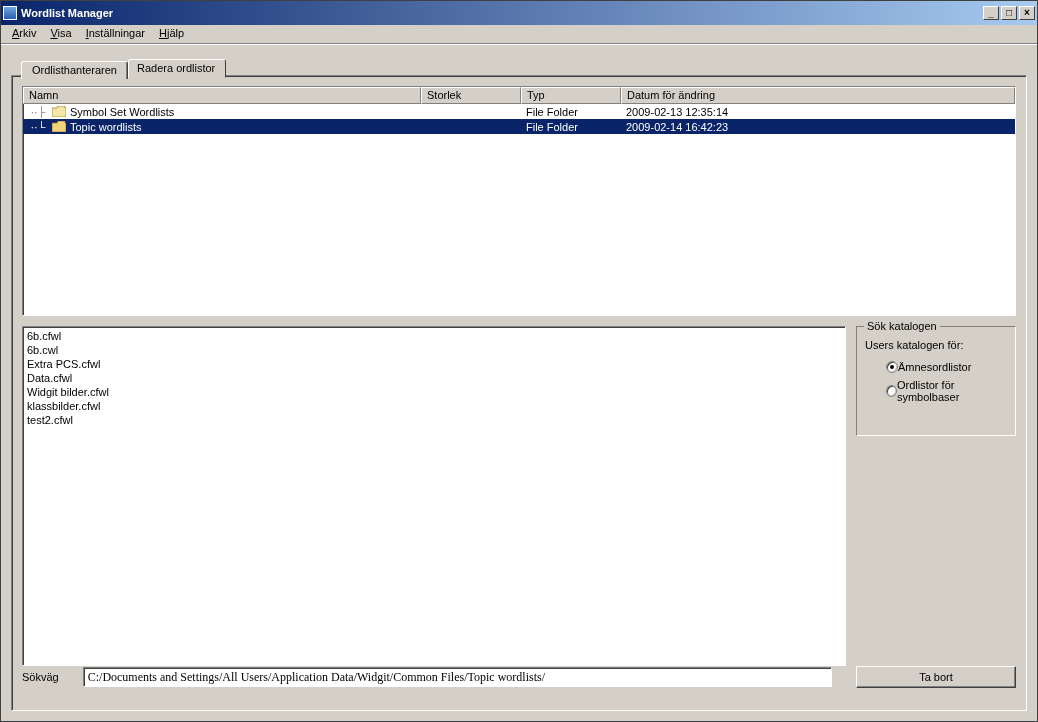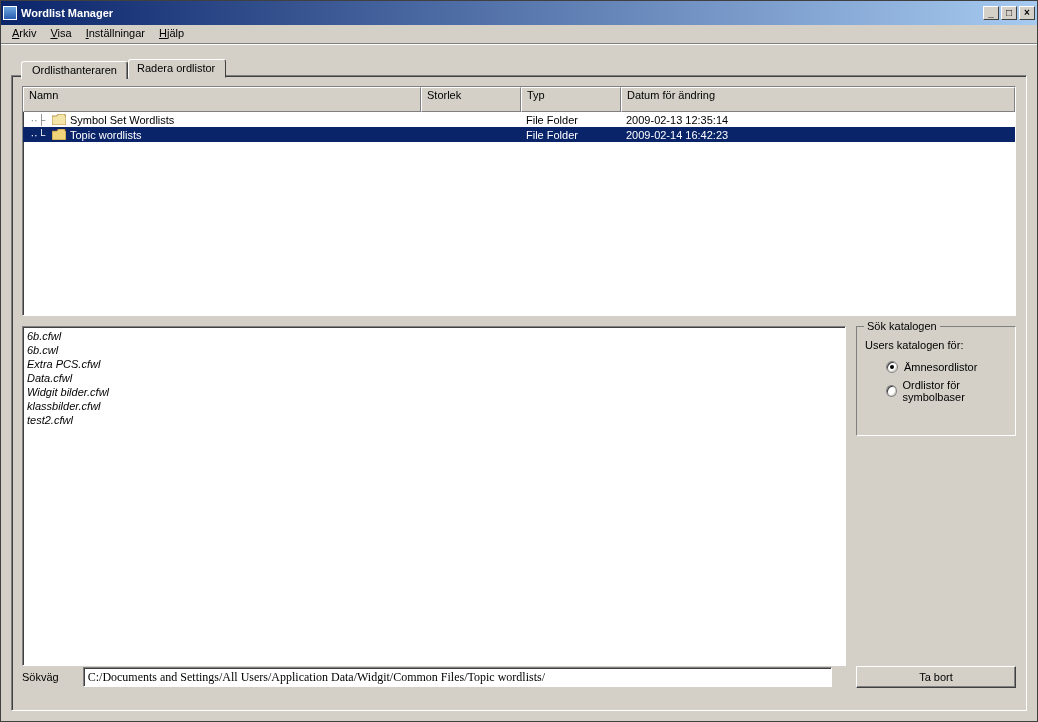--- a/index.html
+++ b/index.html
@@ -109,21 +109,21 @@
     background: #fff;
     border: 1px solid #808080;
     border-right-color: #fff;
     border-bottom-color: #fff;
     box-shadow: inset 1px 1px #404040;
     height: 230px;
     overflow: hidden;
   }
   .lv-header {
     display: flex;
-    height: 25px;
+    height: 17px;
     background: #d4d0c8;
   }
   .lv-col {
     border: 1px solid #fff;
     border-right-color: #808080;
     border-bottom-color: #808080;
     padding: 1px 5px;
     overflow: hidden;
     white-space: nowrap;
     cursor: pointer;
@@ -167,41 +167,40 @@
   .filelist {
     flex: 1;
     background: #fff;
     border: 1px solid #808080;
     border-right-color: #fff;
     border-bottom-color: #fff;
     box-shadow: inset 1px 1px #404040;
     padding: 2px 4px;
     line-height: 14px;
   }
-  .filelist div { cursor: pointer; font-style: italic; }
+  .filelist div { cursor: pointer; }
   .groupbox {
     width: 160px;
     border: 1px solid #808080;
     border-right-color: #fff;
     border-bottom-color: #fff;
     padding: 12px 8px 8px;
     position: relative;
     height: 110px;
   }
   .groupbox .legend {
     position: absolute;
     top: -7px; left: 7px;
     background: #d4d0c8;
     padding: 0 3px;
   }
   .grouplabel { margin-bottom: 10px; }
   .radio {
     display: flex;
     align-items: center;
-    gap: 6px;
     margin: 6px 0;
     cursor: pointer;
     padding-left: 21px;
   }
   .radio .dot {
     width: 12px; height: 12px;
     border-radius: 50%;
     background: #fff;
     border: 1px solid #808080;
     box-shadow: inset -1px -1px #d4d0c8, inset 1px 1px #404040;

